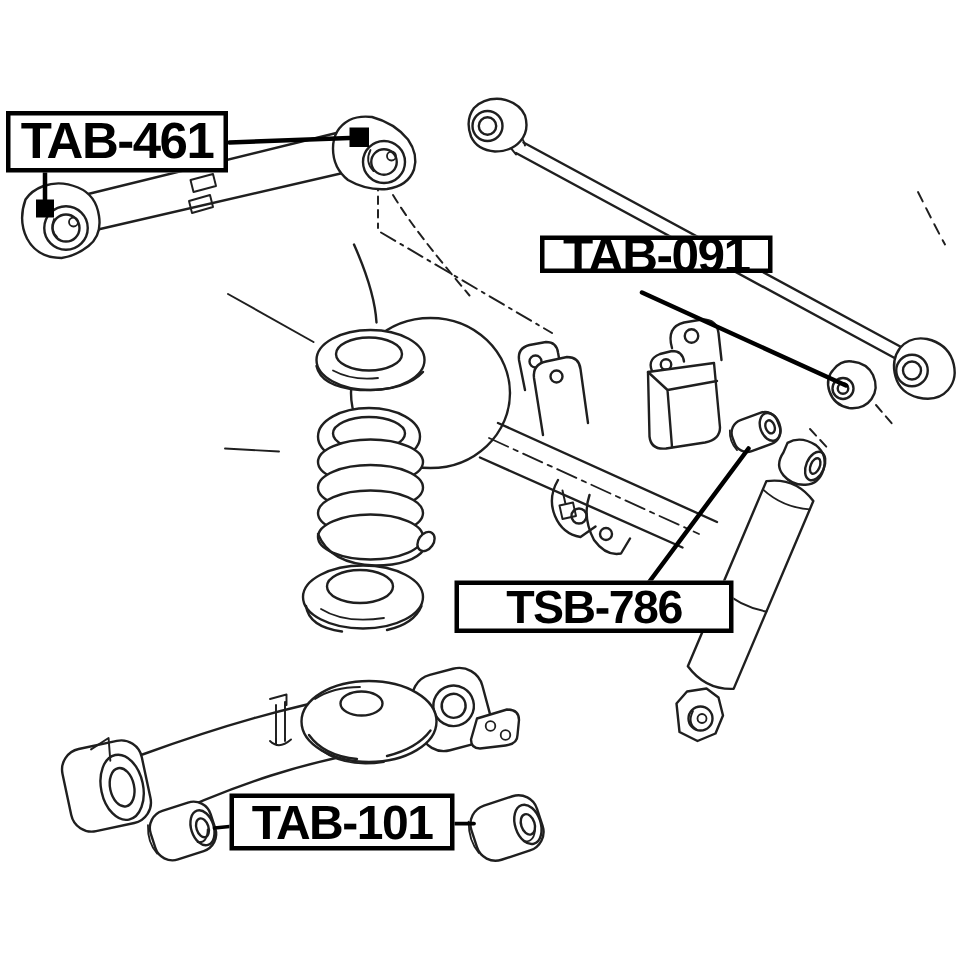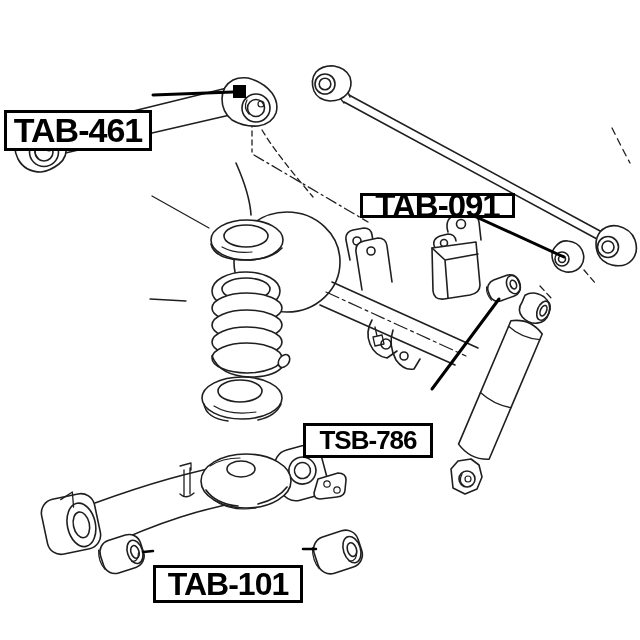--- a/index.html
+++ b/index.html
@@ -6,25 +6,24 @@
   body{background:#e8e8e8;font-family:"Liberation Sans","DejaVu Sans",sans-serif;}
   .stage{
     position:relative;width:640px;height:640px;background:#ffffff;overflow:hidden;
   }
   .lineart{position:absolute;left:0;top:0;}
   .part-label{
     position:absolute;display:flex;align-items:center;justify-content:center;
     background:#ffffff;border:3px solid #000000;box-sizing:border-box;
     font-weight:700;color:#000000;letter-spacing:-1px;white-space:nowrap;
     font-family:"Liberation Sans","DejaVu Sans",sans-serif;
-    margin-top:36px;
   }
   .lbl-461{left:4px;top:74px;width:148px;height:41px;font-size:34px;}
   .lbl-091{left:360px;top:157px;width:155px;height:25px;font-size:33px;}
-  .lbl-786{left:303px;top:387px;width:130px;height:35px;font-size:26px;}
+  .lbl-786{left:303px;top:387px;width:186px;height:35px;font-size:31px;}
   .lbl-101{left:153px;top:529px;width:150px;height:38px;font-size:32px;}
 </style>
 </head>
 <body>
 
 <div class="stage">
 
   <svg class="lineart" width="640" height="640" viewBox="0 0 640 640" xmlns="http://www.w3.org/2000/svg">
     <g stroke="#1f1f1f" fill="none" stroke-width="1.6" stroke-linecap="round" stroke-linejoin="round">
 

